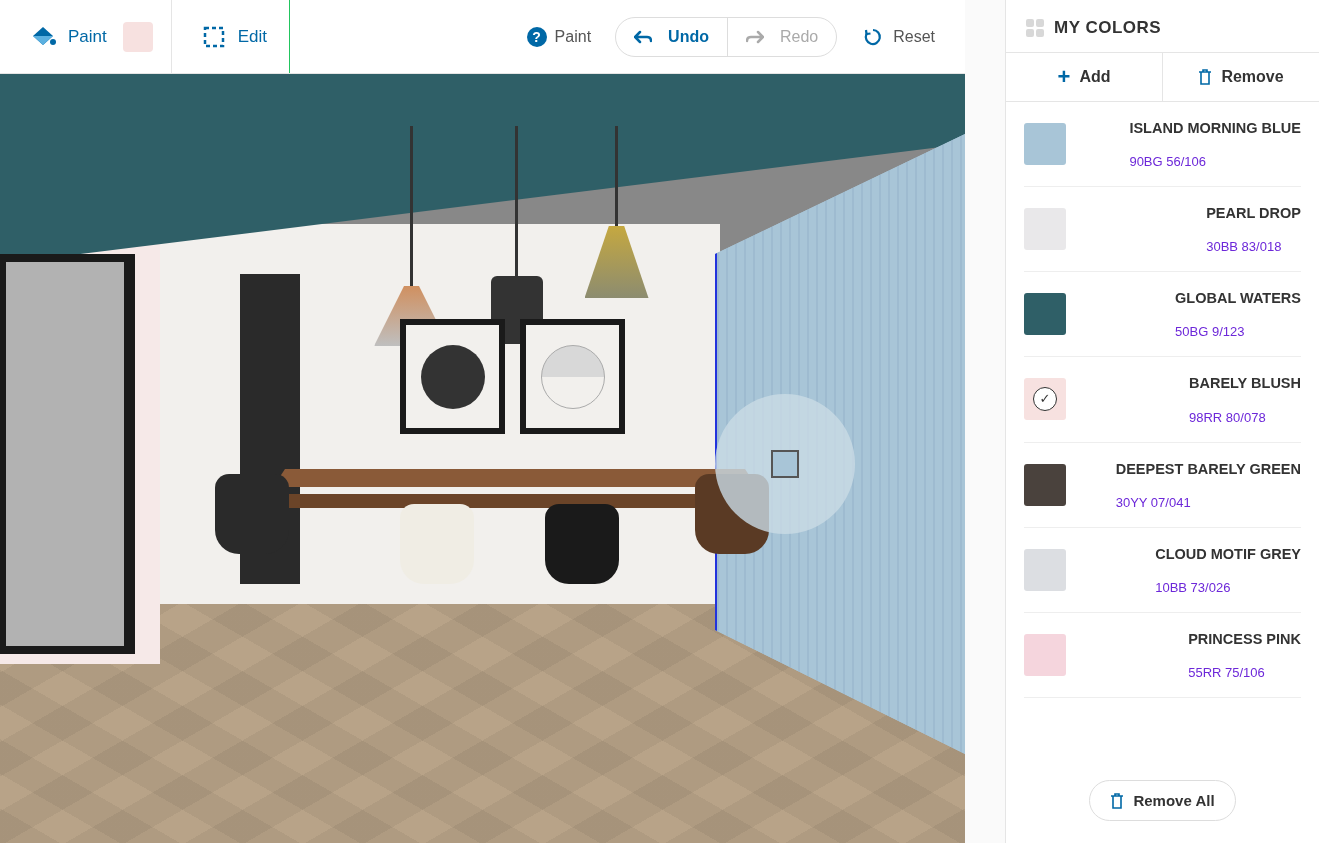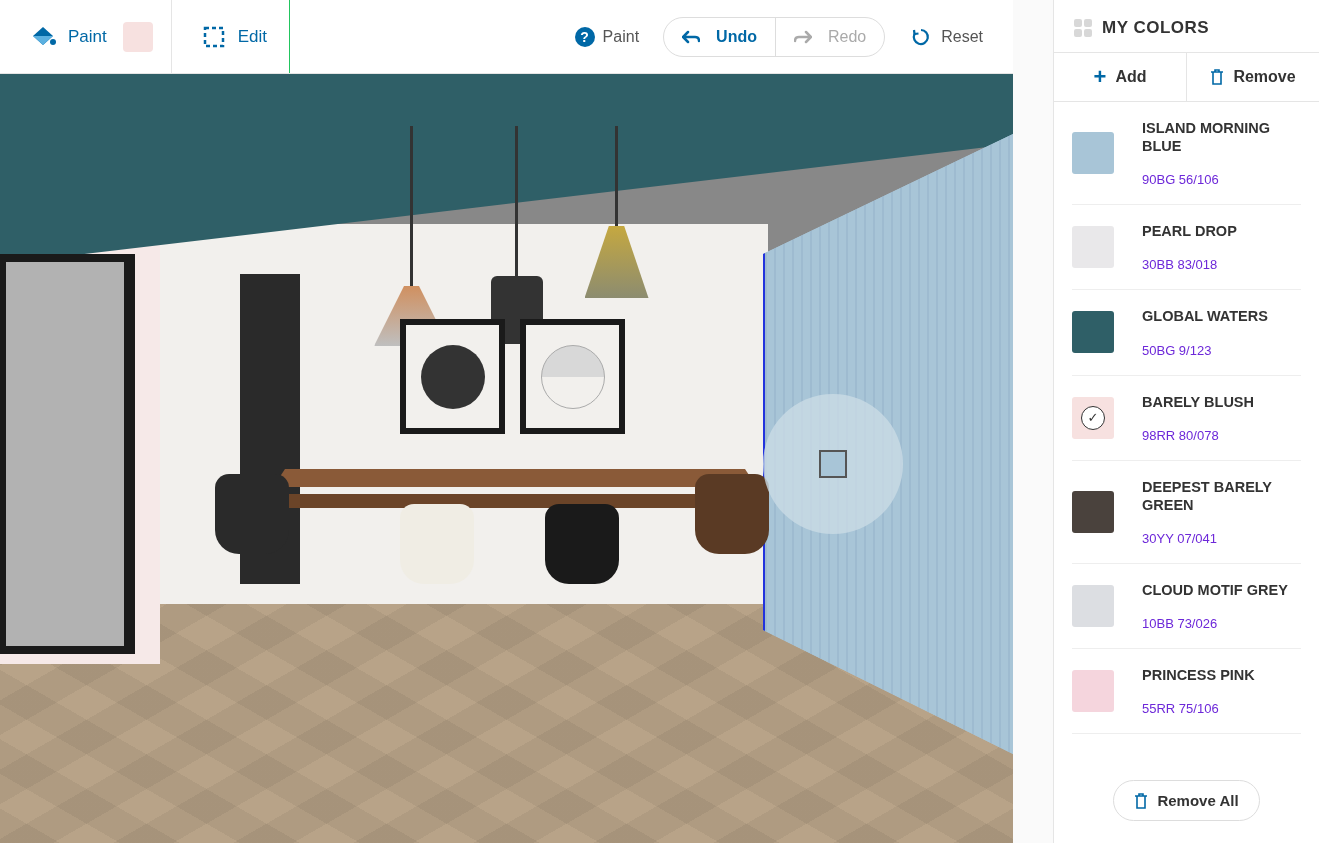--- a/index.html
+++ b/index.html
@@ -51,32 +51,32 @@
 .table-edge { position: absolute; top: 420px; left: 285px; width: 460px; height: 14px; background: #6b4428; }
 .chair { position: absolute; width: 80px; height: 140px; }
 .ch1 { top: 400px; left: 215px; } .ch1 .seat { background: #2a2a2a; }
 .ch2 { top: 430px; left: 400px; } .ch2 .seat { background: #f0ede4; }
 .ch3 { top: 430px; left: 545px; } .ch3 .seat { background: #1a1a1a; }
 .ch4 { top: 400px; left: 695px; } .ch4 .seat { background: #5a3a24; }
 .seat { width: 74px; height: 80px; border-radius: 14px 14px 24px 24px; }
 .marker { position: absolute; top: 320px; right: 110px; width: 140px; height: 140px; border-radius: 50%; background: rgba(201,219,229,0.8); display: flex; align-items: center; justify-content: center; }
 .marker-sq { width: 28px; height: 28px; border: 2px solid #555; background: #a8c5d7; }
 
-.sidebar { width: 266px; background: #fff; border-left: 1px solid #e5e5e5; display: flex; flex-direction: column; margin-left: 40px; }
+.sidebar { width: 314px; background: #fff; border-left: 1px solid #e5e5e5; display: flex; flex-direction: column; margin-left: 40px; }
 .sb-header { display: flex; align-items: center; gap: 10px; padding: 18px 20px 14px; }
 .sb-grid-icon { width: 18px; height: 18px; display: grid; grid-template: 1fr 1fr / 1fr 1fr; gap: 2px; }
 .sb-grid-icon span { background: #d8d8d8; border-radius: 2px; }
 .sb-title { font-size: 17px; font-weight: 700; color: #333; letter-spacing: 0.5px; }
 .sb-tabs { display: flex; border-top: 1px solid #e5e5e5; border-bottom: 1px solid #e5e5e5; }
 .sb-tab { flex: 1; display: flex; align-items: center; justify-content: center; gap: 9px; padding: 15px 0; font-size: 16px; font-weight: 700; color: #333; cursor: pointer; }
 .sb-tab:first-child { border-right: 1px solid #e5e5e5; }
 .plus-icon { color: #0068a6; font-size: 22px; font-weight: 700; line-height: 14px; }
 .trash-icon { width: 14px; height: 16px; }
 .color-list { flex: 1; overflow-y: auto; padding: 0 18px; }
-.color-item { display: flex; align-items: center; gap: 28px; padding: 17px 0; border-bottom: 1px solid #eee; cursor: pointer; }
+.color-item { display: flex; align-items: center; gap: 28px; padding: 17px 0; border-bottom: 1px solid #eee; cursor: pointer; justify-content: space-between; }
 .swatch { width: 42px; height: 42px; border-radius: 3px; flex-shrink: 0; position: relative; }
 .swatch.selected::after { content: "✓"; position: absolute; top: 50%; left: 50%; transform: translate(-50%,-50%); width: 22px; height: 22px; border-radius: 50%; background: #fff; border: 1px solid #333; text-align: center; line-height: 22px; font-size: 13px; color: #333; }
 .color-name { font-size: 14.5px; font-weight: 700; color: #333; line-height: 1.25; }
 .color-code { font-size: 13px; color: #6d28d9; margin-top: 17px; }
 .remove-all { margin: 18px auto 22px; border: 1px solid #ddd; border-radius: 22px; padding: 11px 20px; display: flex; align-items: center; gap: 9px; font-size: 15px; font-weight: 700; color: #333; cursor: pointer; }
 </style>
 </head>
 <body>
 
 <div class="app">

